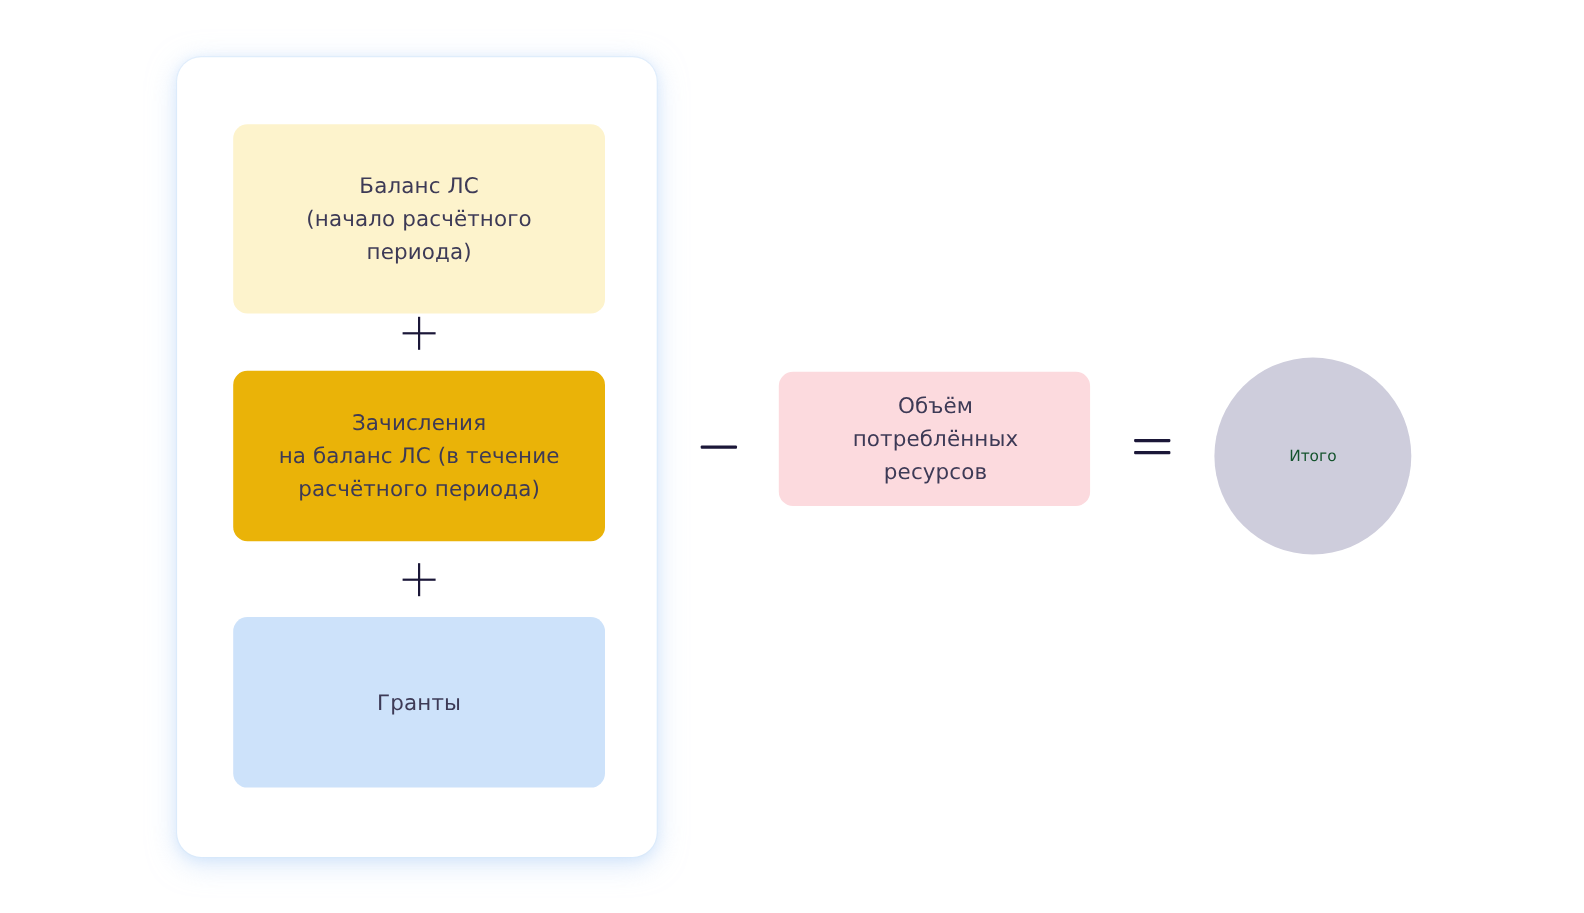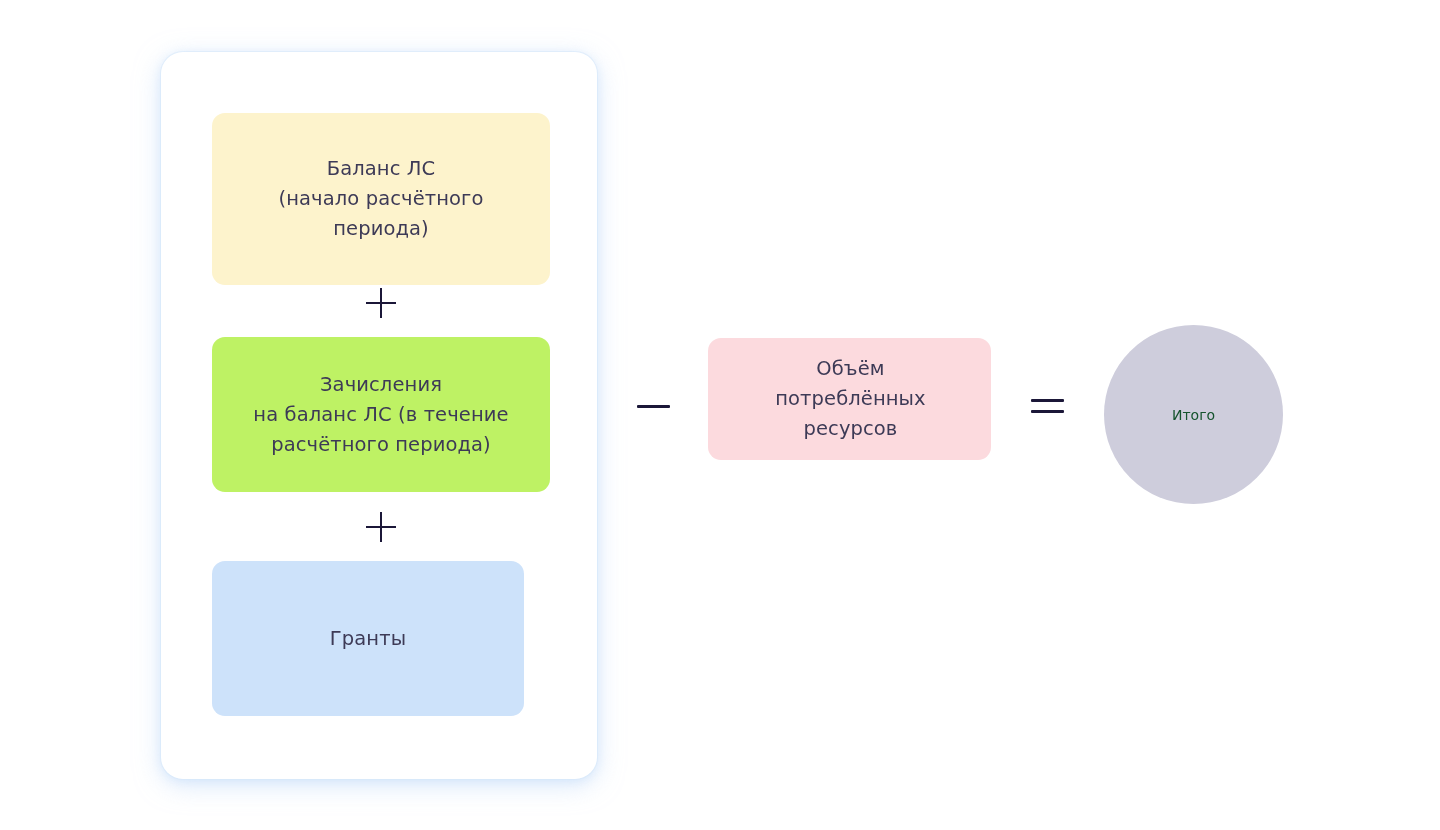--- a/index.html
+++ b/index.html
@@ -59,26 +59,26 @@
     top: 113px;
     width: 338px;
     height: 172px;
     background: #fdf3cc;
   }
   .card-credits {
     left: 212px;
     top: 337px;
     width: 338px;
     height: 155px;
-    background: #bef264;
+    background: #eab308;
   }
   .card-grants {
     left: 212px;
     top: 561px;
-    width: 312px;
+    width: 338px;
     height: 155px;
     background: #cde2fa;
   }
   .card-consumed {
     left: 708px;
     top: 338px;
     width: 283px;
     height: 122px;
     background: #fcdade;
     padding-left: 16px;

